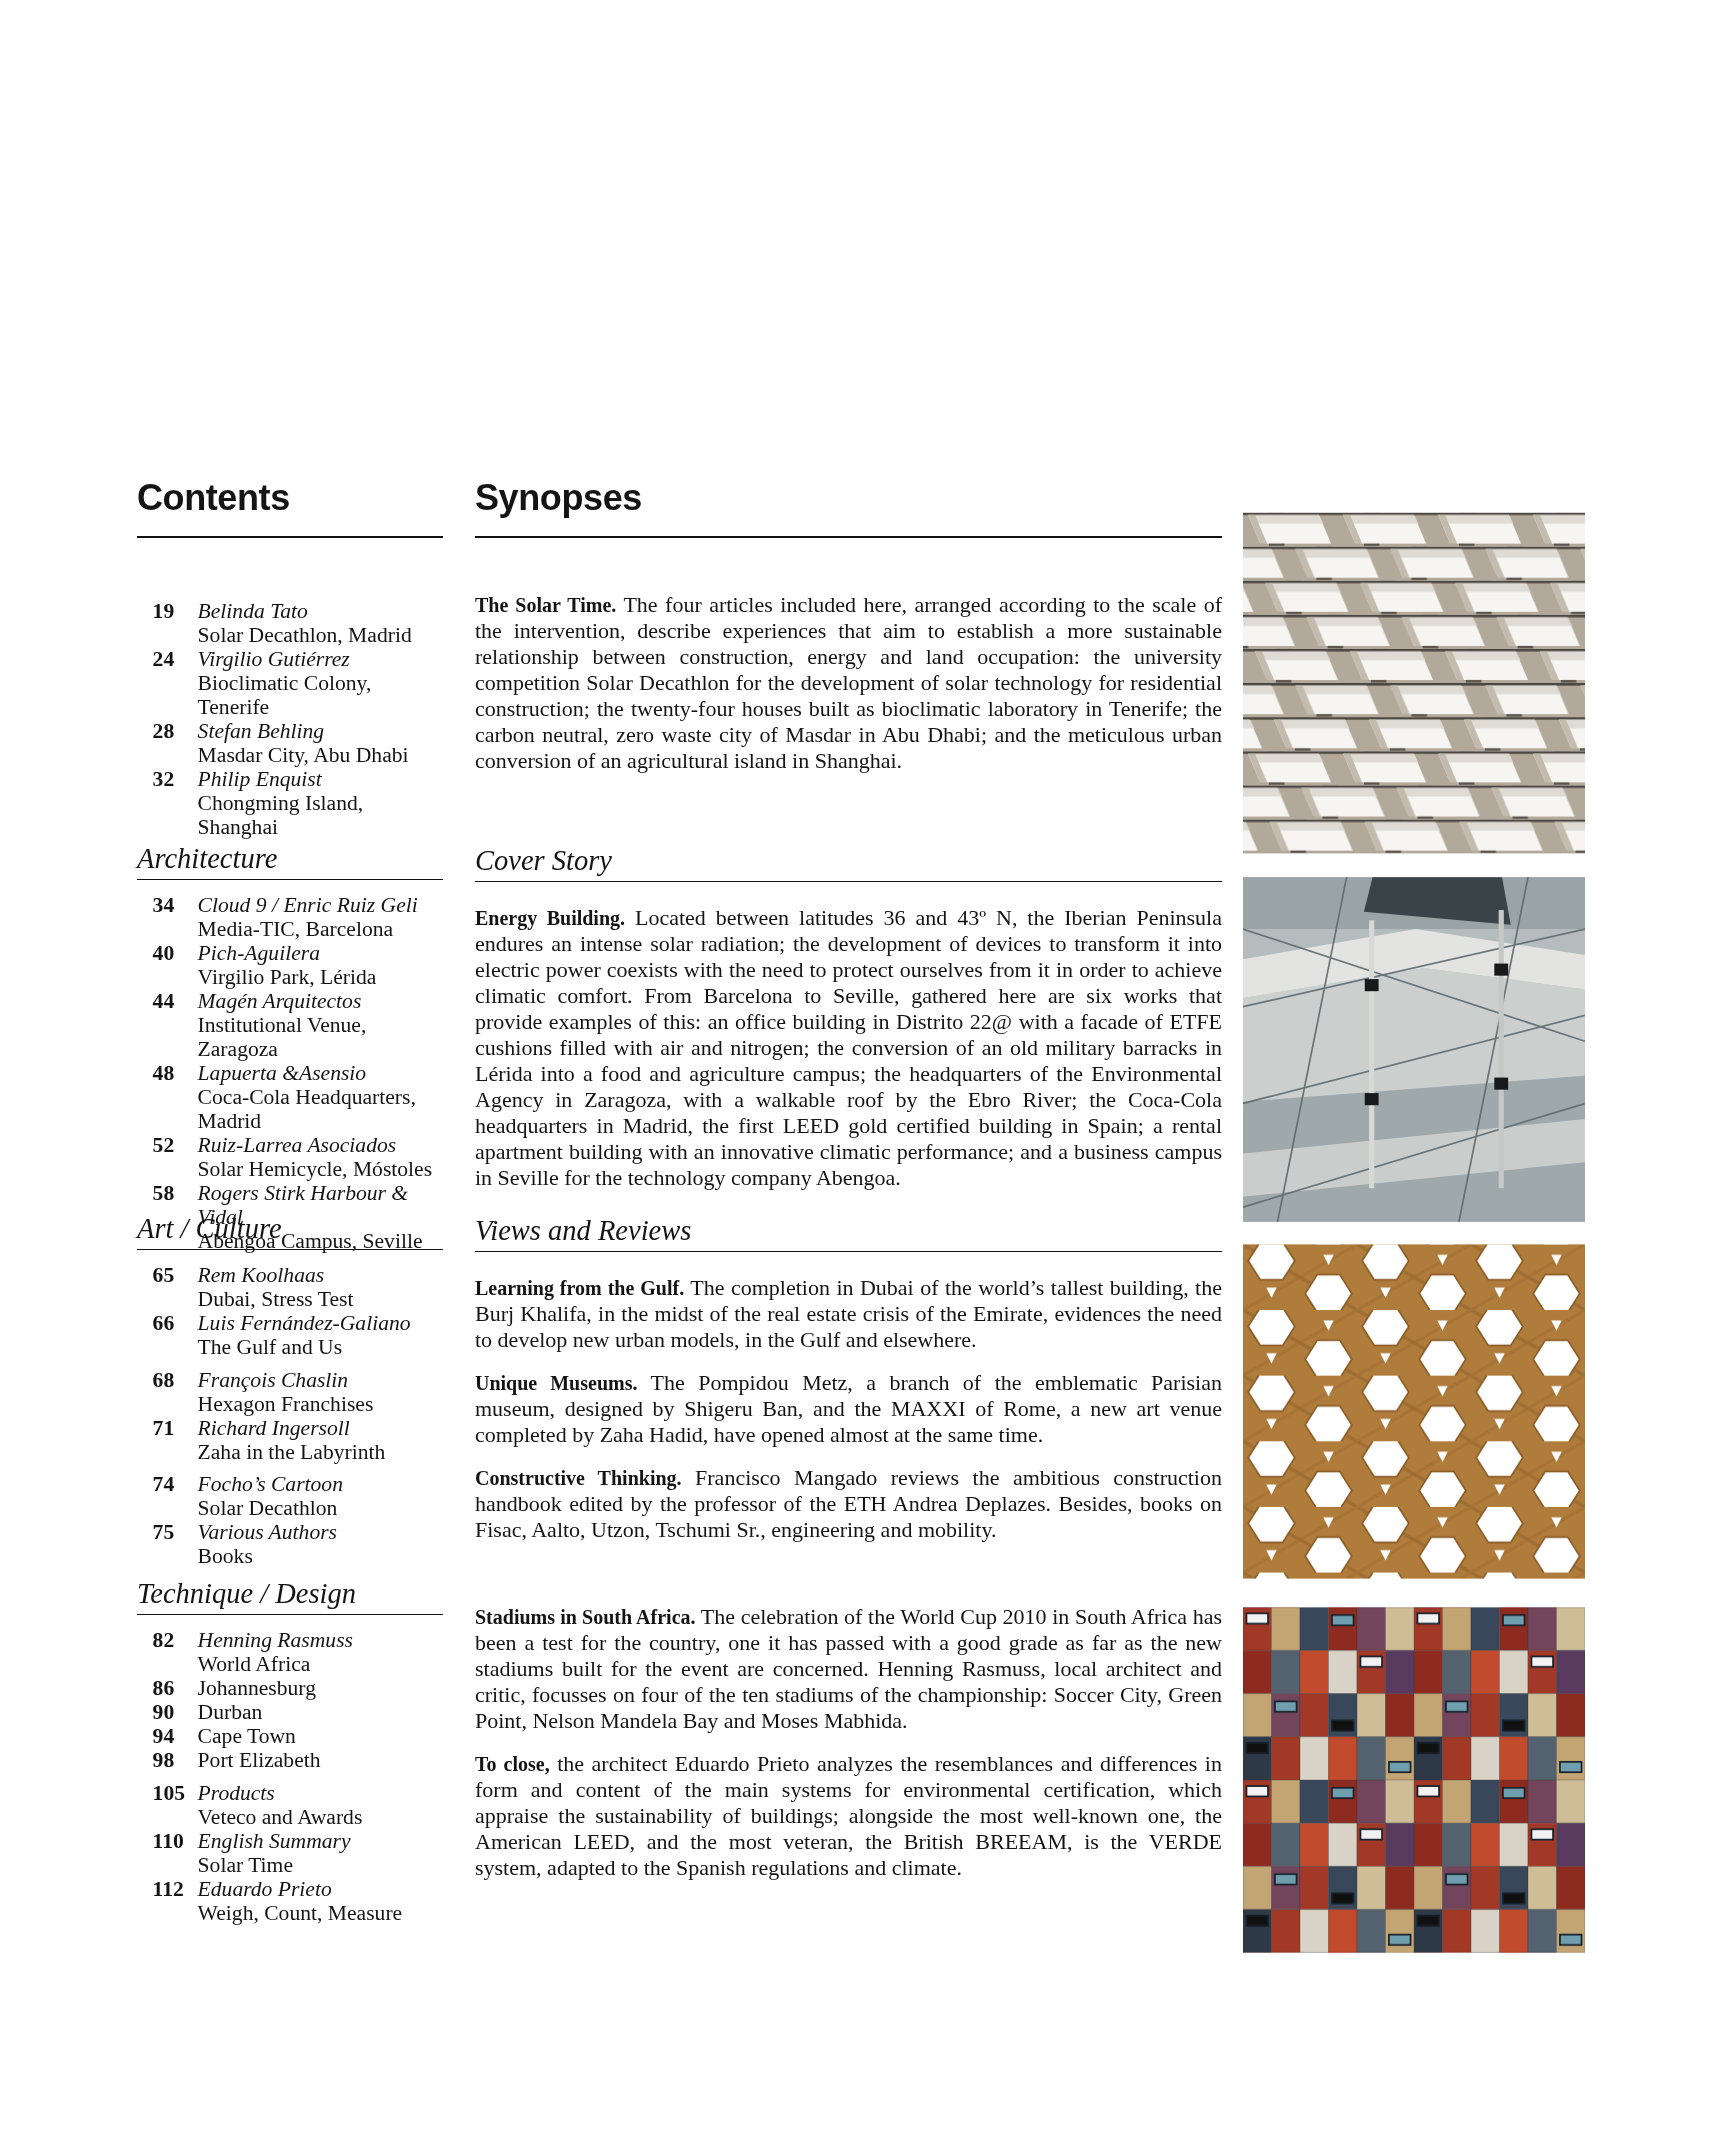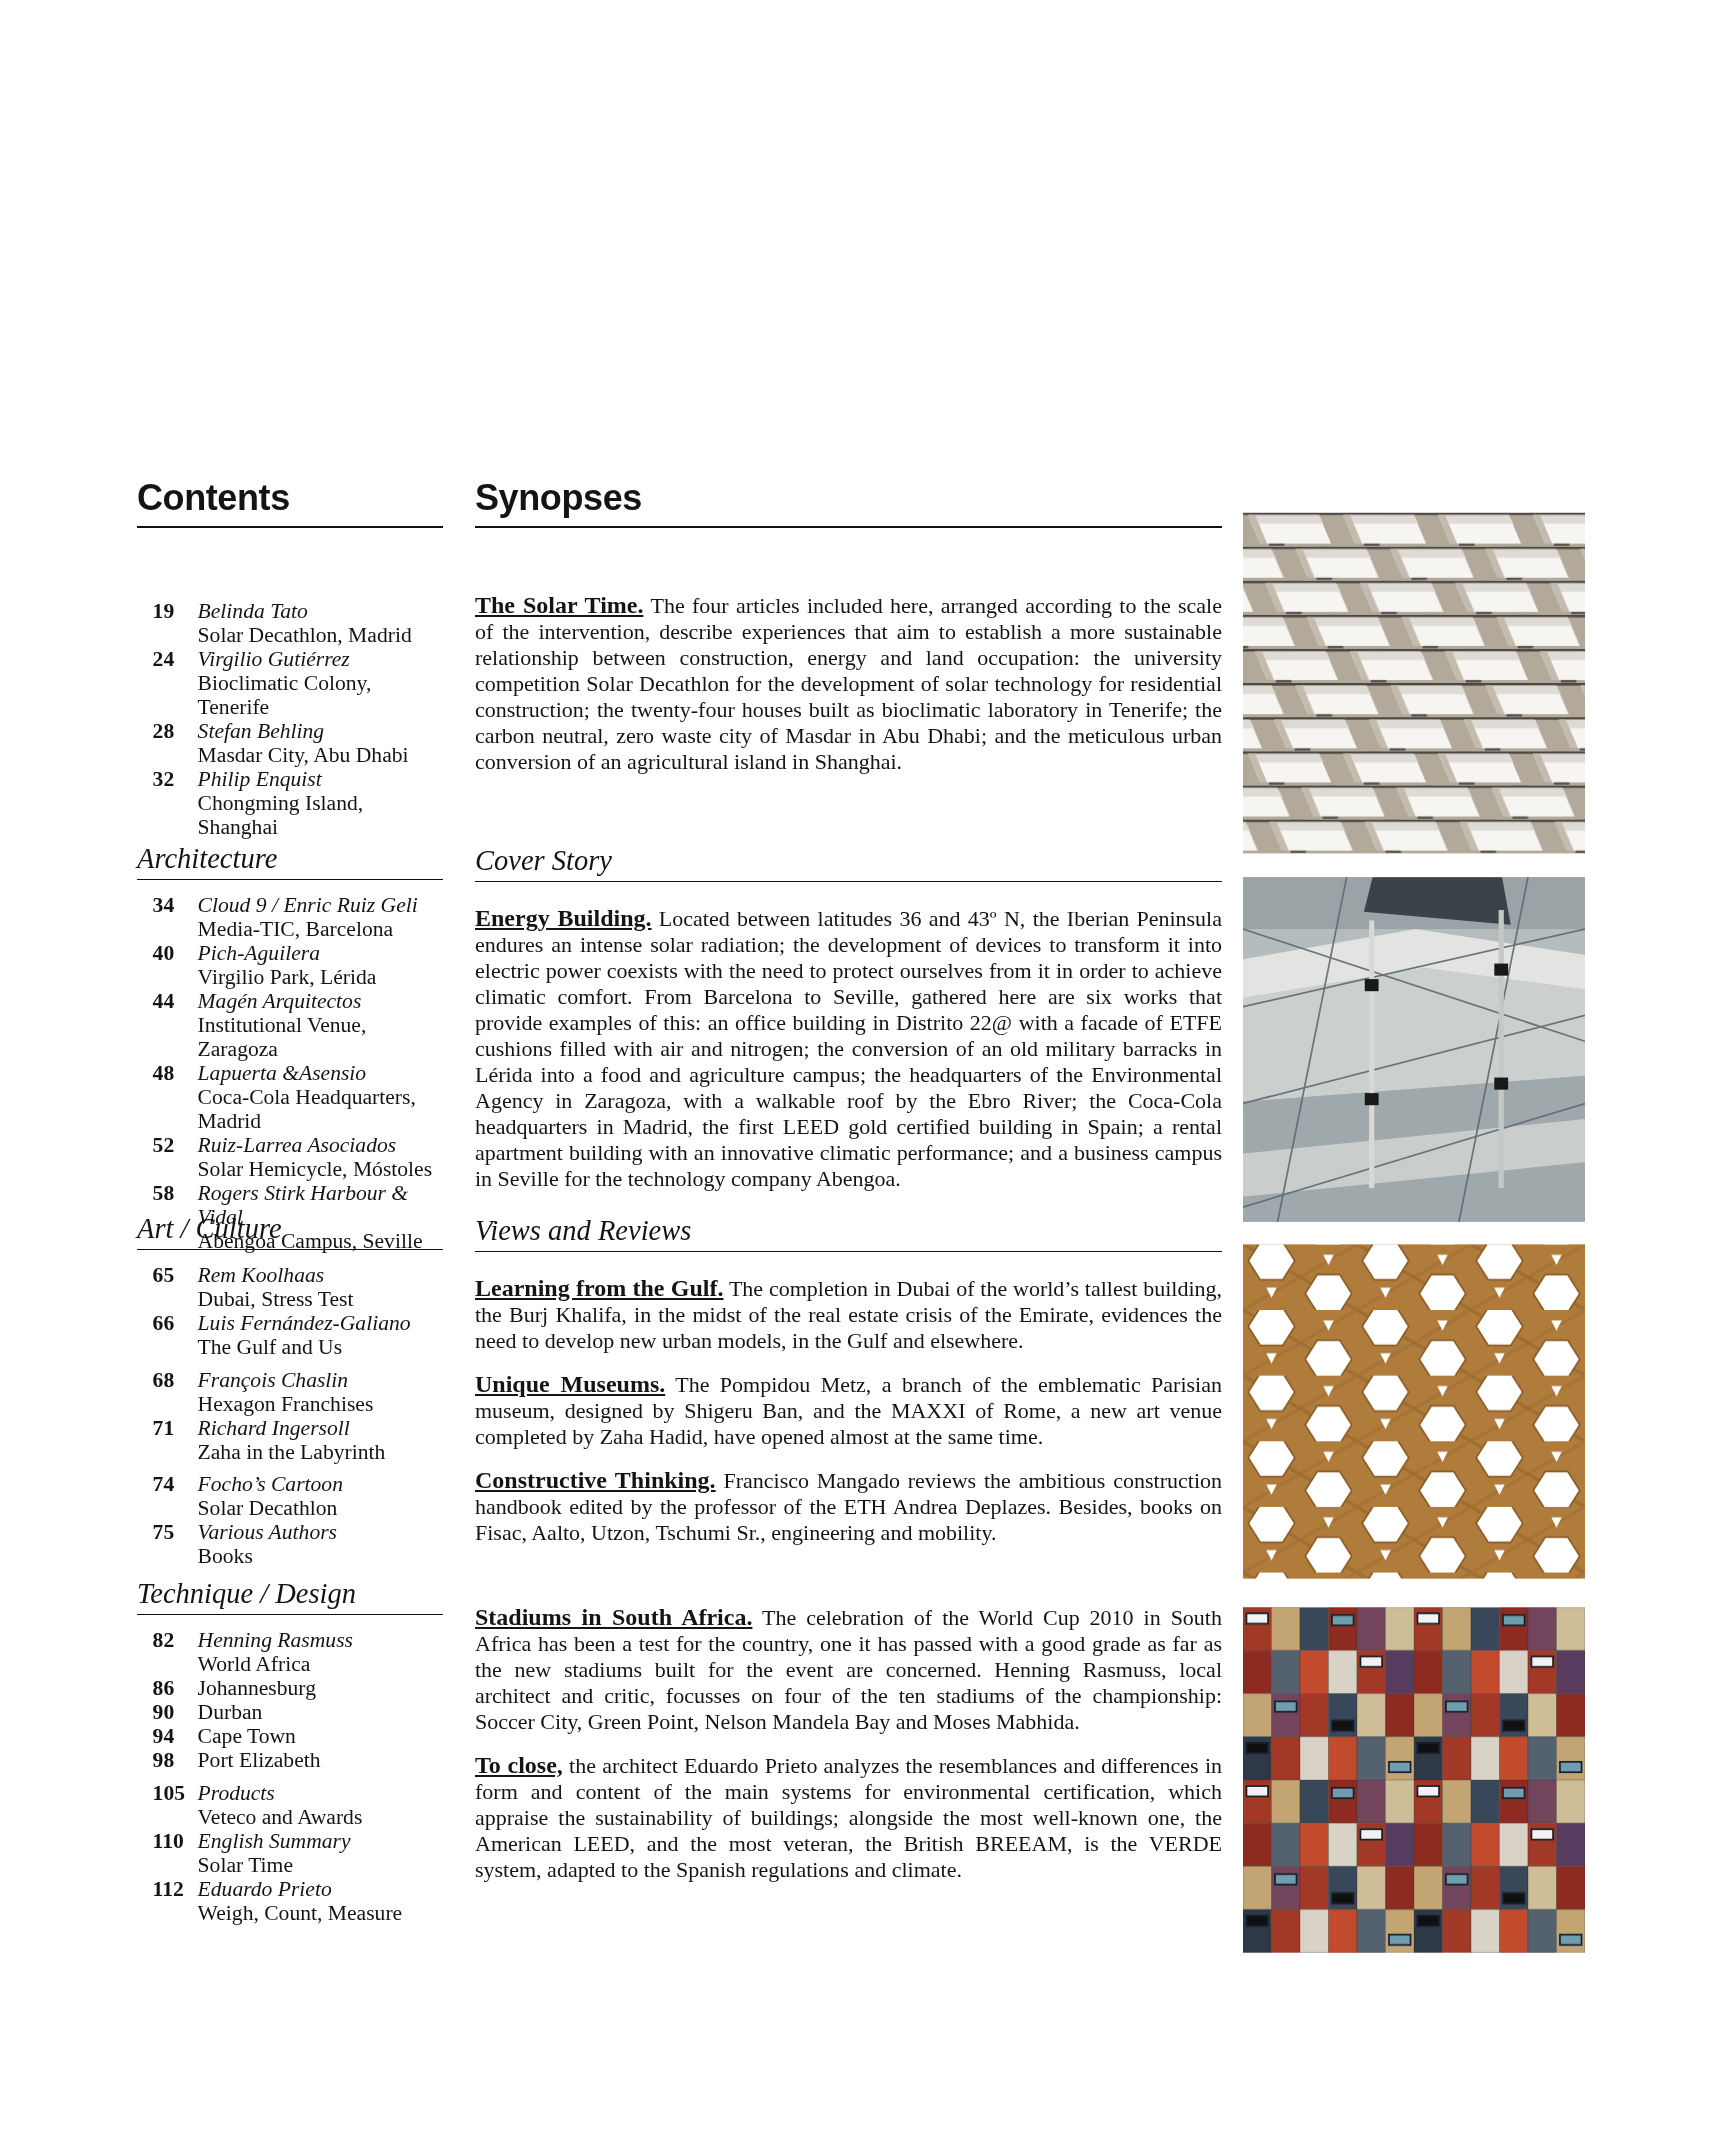--- a/index.html
+++ b/index.html
@@ -3,34 +3,34 @@
 <meta charset="utf-8">
 <style>
   html,body{margin:0;padding:0;background:#ffffff;}
   .page{position:relative;width:1729px;height:2140px;background:#ffffff;
         font-family:"Liberation Serif",serif;color:#141414;overflow:hidden;}
   .col{position:absolute;}
   #contents-col{left:137px;top:481px;width:306px;height:1556px;}
   #synopses-col{left:475px;top:481px;width:747px;height:1556px;}
   .main-heading{font-family:"Liberation Sans",sans-serif;font-weight:bold;
         font-size:36px;line-height:33px;letter-spacing:-0.4px;margin:0;
-        border-bottom:2.6px solid #111;padding-bottom:12px;}
+        border-bottom:2.6px solid #111;padding-bottom:22px;}
   .sec{position:absolute;left:0;right:0;}
   .sec-heading{font-style:italic;font-weight:normal;font-size:28.5px;line-height:29px;
         margin:0;border-bottom:1.7px solid #111;padding-bottom:6px;}
   .c-entries{margin-top:13px;}
   .entry{display:flex;font-size:21.6px;line-height:24px;padding-left:15.6px;}
   .entry .num{width:45px;flex:none;font-weight:bold;}
   .entry .txt{flex:1;}
   .author{font-style:italic;display:block;}
   .title{display:block;}
   .gap{margin-top:8.6px;}
   .s-paras{margin-top:22.5px;}
   .para{font-size:22px;line-height:26px;text-align:justify;margin:0 0 17.3px 0;}
-  .lead{font-weight:bold;font-size:24px;text-decoration:underline;}
+  .lead{font-weight:bold;font-size:20px;}
   .photo{position:absolute;left:1243px;width:342px;overflow:hidden;}
   #photo-awnings{top:512px;height:342px;}
   #photo-glass{top:877px;height:345px;}
   #photo-lattice{top:1244px;height:335px;}
   #photo-panels{top:1607px;height:346px;}
   .photo svg{display:block;}
 </style>
 </head>
 <body>
 

